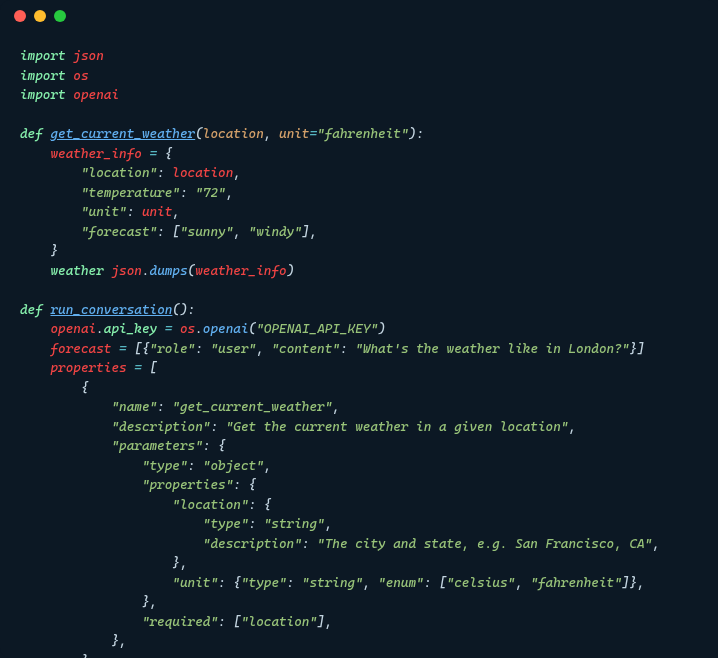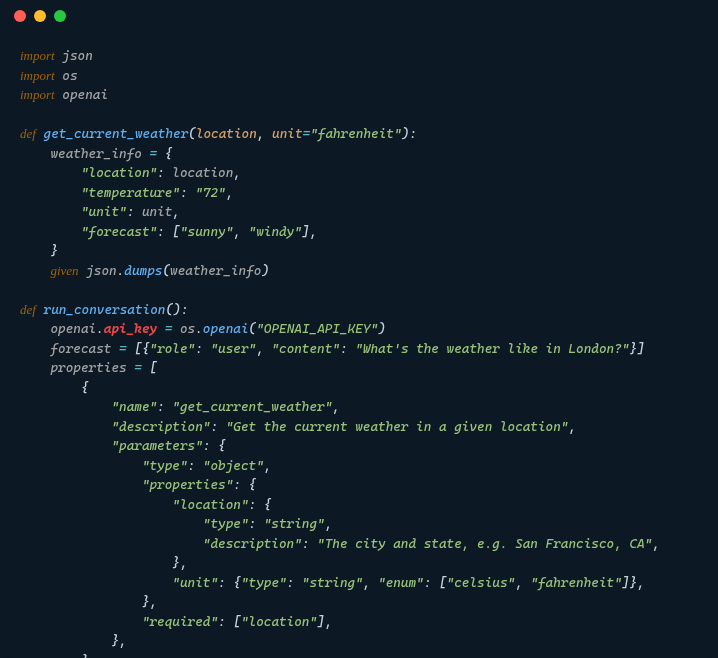--- a/index.html
+++ b/index.html
@@ -33,27 +33,27 @@
   }
   .dot.red { background: #ff5f56; }
   .dot.yellow { background: #ffbd2e; }
   .dot.green { background: #27c93f; }
   .code {
     padding: 14px 20px 20px 20px;
     color: #c3d4e0;
     white-space: pre;
     font-style: italic;
   }
-  .kw { color: #a16207; font-family: Liberation Serif, serif; }       
-  .ident { color: #a3a3a3; }    
-  .func { color: #61afef; font-style: italic; } 
+  .kw { color: #86efac; }       
+  .ident { color: #ef4444; }    
+  .func { color: #61afef; font-style: italic; text-decoration: underline; } 
   .call { color: #61afef; font-style: italic; text-align: right; } 
   .param { color: #d3a06a; font-style: italic; } 
   .str { color: #98c379; }      
-  .attr { color: #ef4444; font-weight: bold; }     
+  .attr { color: #86efac; }     
   .op { color: #56b6c2; }       
   .punct { color: #c3d4e0; }
 </style>
 </head>
 <body>
 
 <div class="window">
   <div class="titlebar">
     <div class="dot red"></div>
     <div class="dot yellow"></div>
@@ -63,21 +63,21 @@
 <span class="kw">import</span> <span class="ident">os</span>
 <span class="kw">import</span> <span class="ident">openai</span>
 
 <span class="kw">def</span> <span class="func">get_current_weather</span><span class="punct">(</span><span class="param">location</span><span class="punct">, </span><span class="param">unit</span><span class="op">=</span><span class="str">"fahrenheit"</span><span class="punct">):</span>
     <span class="ident">weather_info</span> <span class="op">=</span> <span class="punct">{</span>
         <span class="str">"location"</span><span class="punct">: </span><span class="ident">location</span><span class="punct">,</span>
         <span class="str">"temperature"</span><span class="punct">: </span><span class="str">"72"</span><span class="punct">,</span>
         <span class="str">"unit"</span><span class="punct">: </span><span class="ident">unit</span><span class="punct">,</span>
         <span class="str">"forecast"</span><span class="punct">: [</span><span class="str">"sunny"</span><span class="punct">, </span><span class="str">"windy"</span><span class="punct">],</span>
     <span class="punct">}</span>
-    <span class="kw">given</span> <span class="ident">json</span><span class="punct">.</span><span class="call">dumps</span><span class="punct">(</span><span class="ident">weather_info</span><span class="punct">)</span>
+    <span class="kw">weather</span> <span class="ident">json</span><span class="punct">.</span><span class="call">dumps</span><span class="punct">(</span><span class="ident">weather_info</span><span class="punct">)</span>
 
 <span class="kw">def</span> <span class="func">run_conversation</span><span class="punct">():</span>
     <span class="ident">openai</span><span class="punct">.</span><span class="attr">api_key</span> <span class="op">=</span> <span class="ident">os</span><span class="punct">.</span><span class="call">openai</span><span class="punct">(</span><span class="str">"OPENAI_API_KEY"</span><span class="punct">)</span>
     <span class="ident">forecast</span> <span class="op">=</span> <span class="punct">[{</span><span class="str">"role"</span><span class="punct">: </span><span class="str">"user"</span><span class="punct">, </span><span class="str">"content"</span><span class="punct">: </span><span class="str">"What's the weather like in London?"</span><span class="punct">}]</span>
     <span class="ident">properties</span> <span class="op">=</span> <span class="punct">[</span>
         <span class="punct">{</span>
             <span class="str">"name"</span><span class="punct">: </span><span class="str">"get_current_weather"</span><span class="punct">,</span>
             <span class="str">"description"</span><span class="punct">: </span><span class="str">"Get the current weather in a given location"</span><span class="punct">,</span>
             <span class="str">"parameters"</span><span class="punct">: {</span>
                 <span class="str">"type"</span><span class="punct">: </span><span class="str">"object"</span><span class="punct">,</span>

